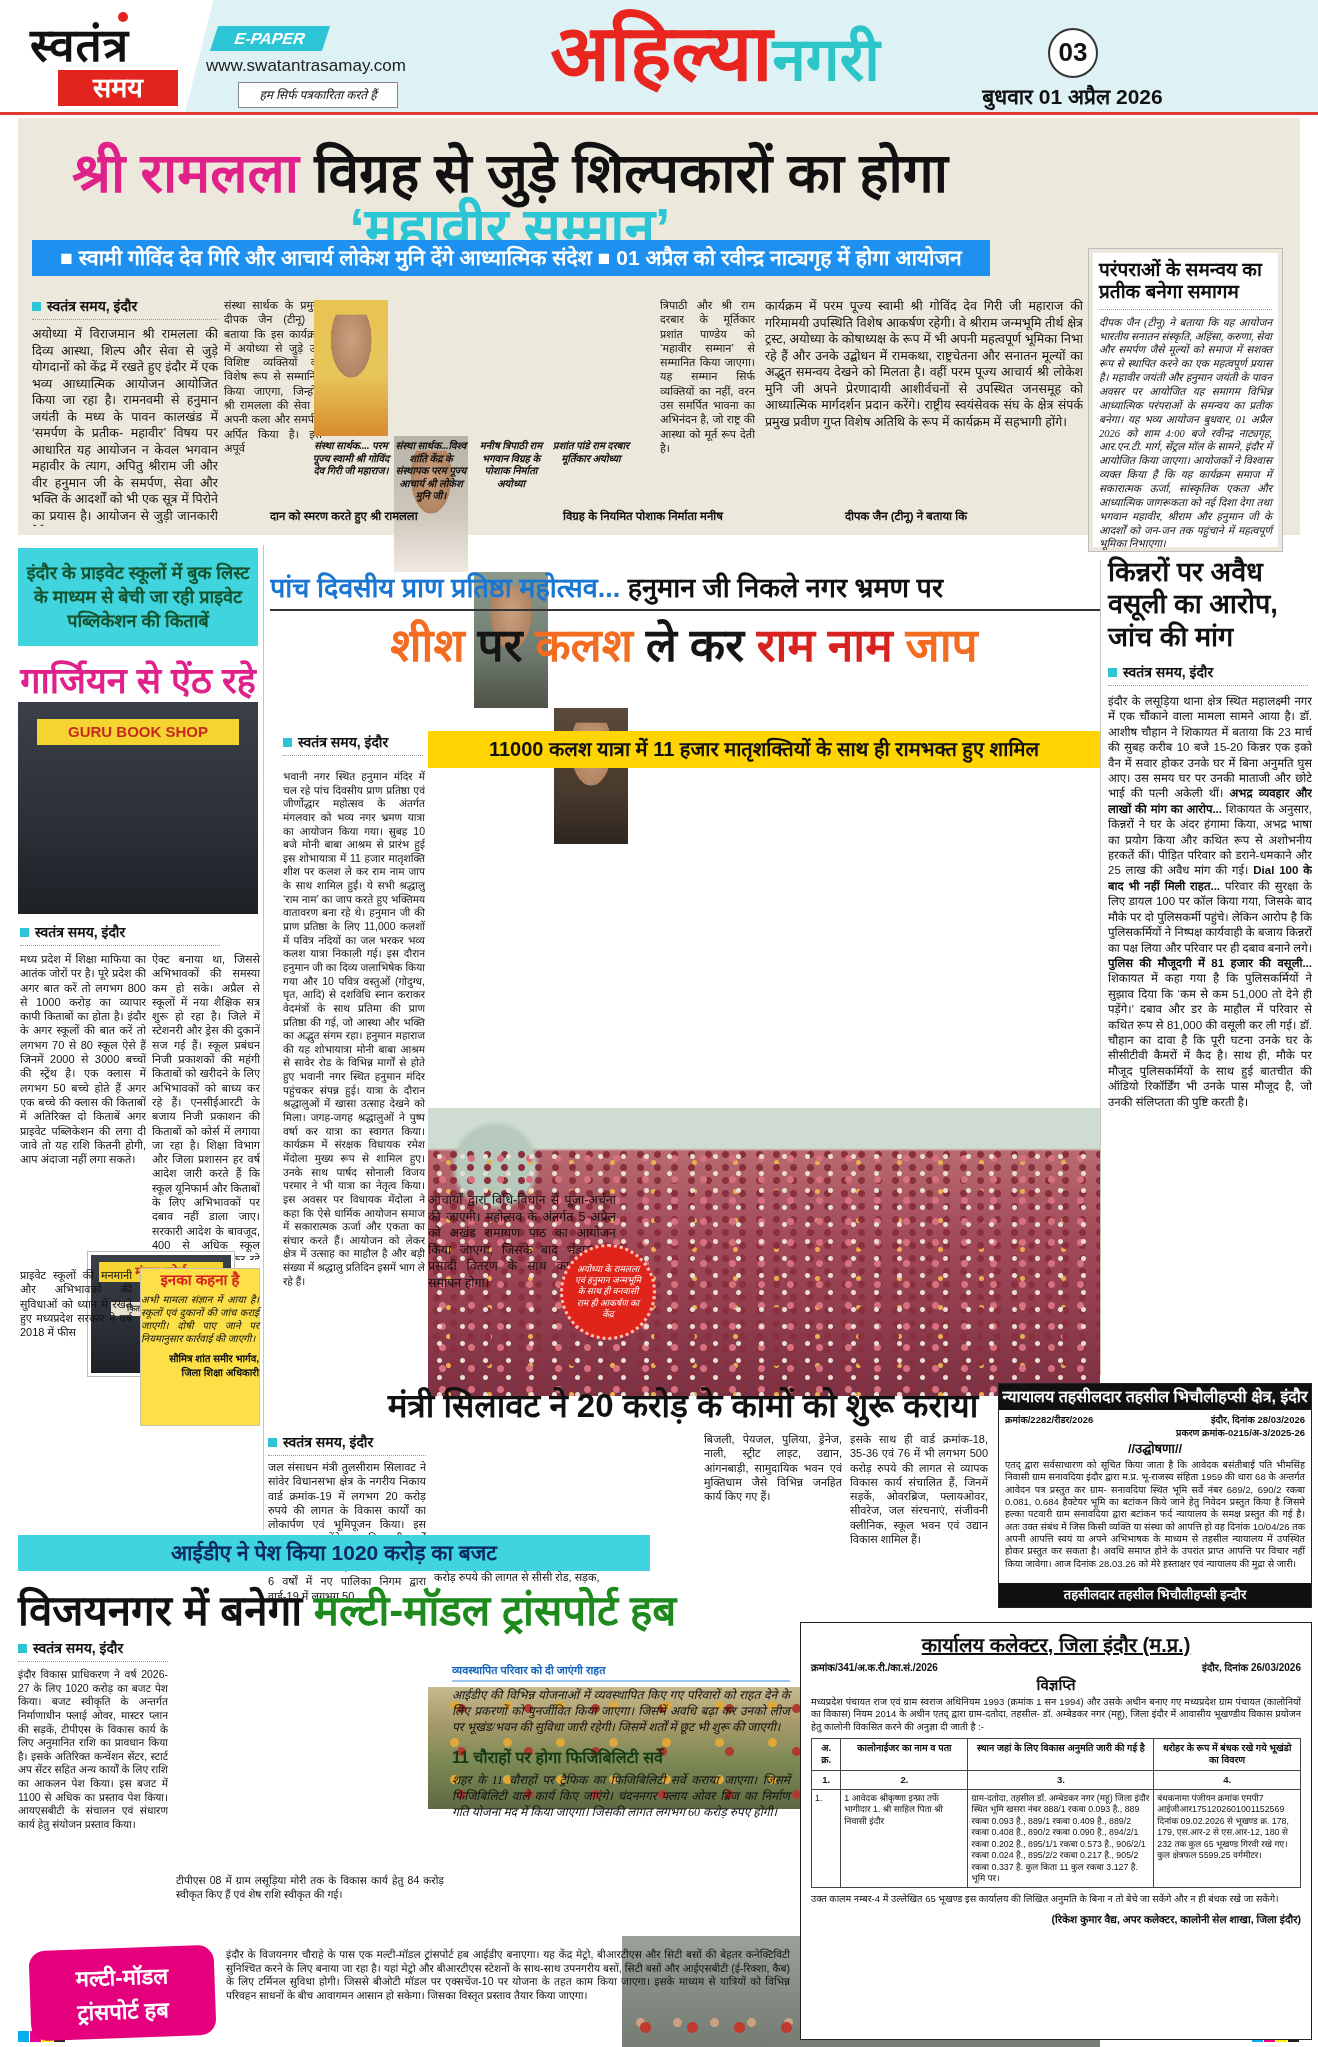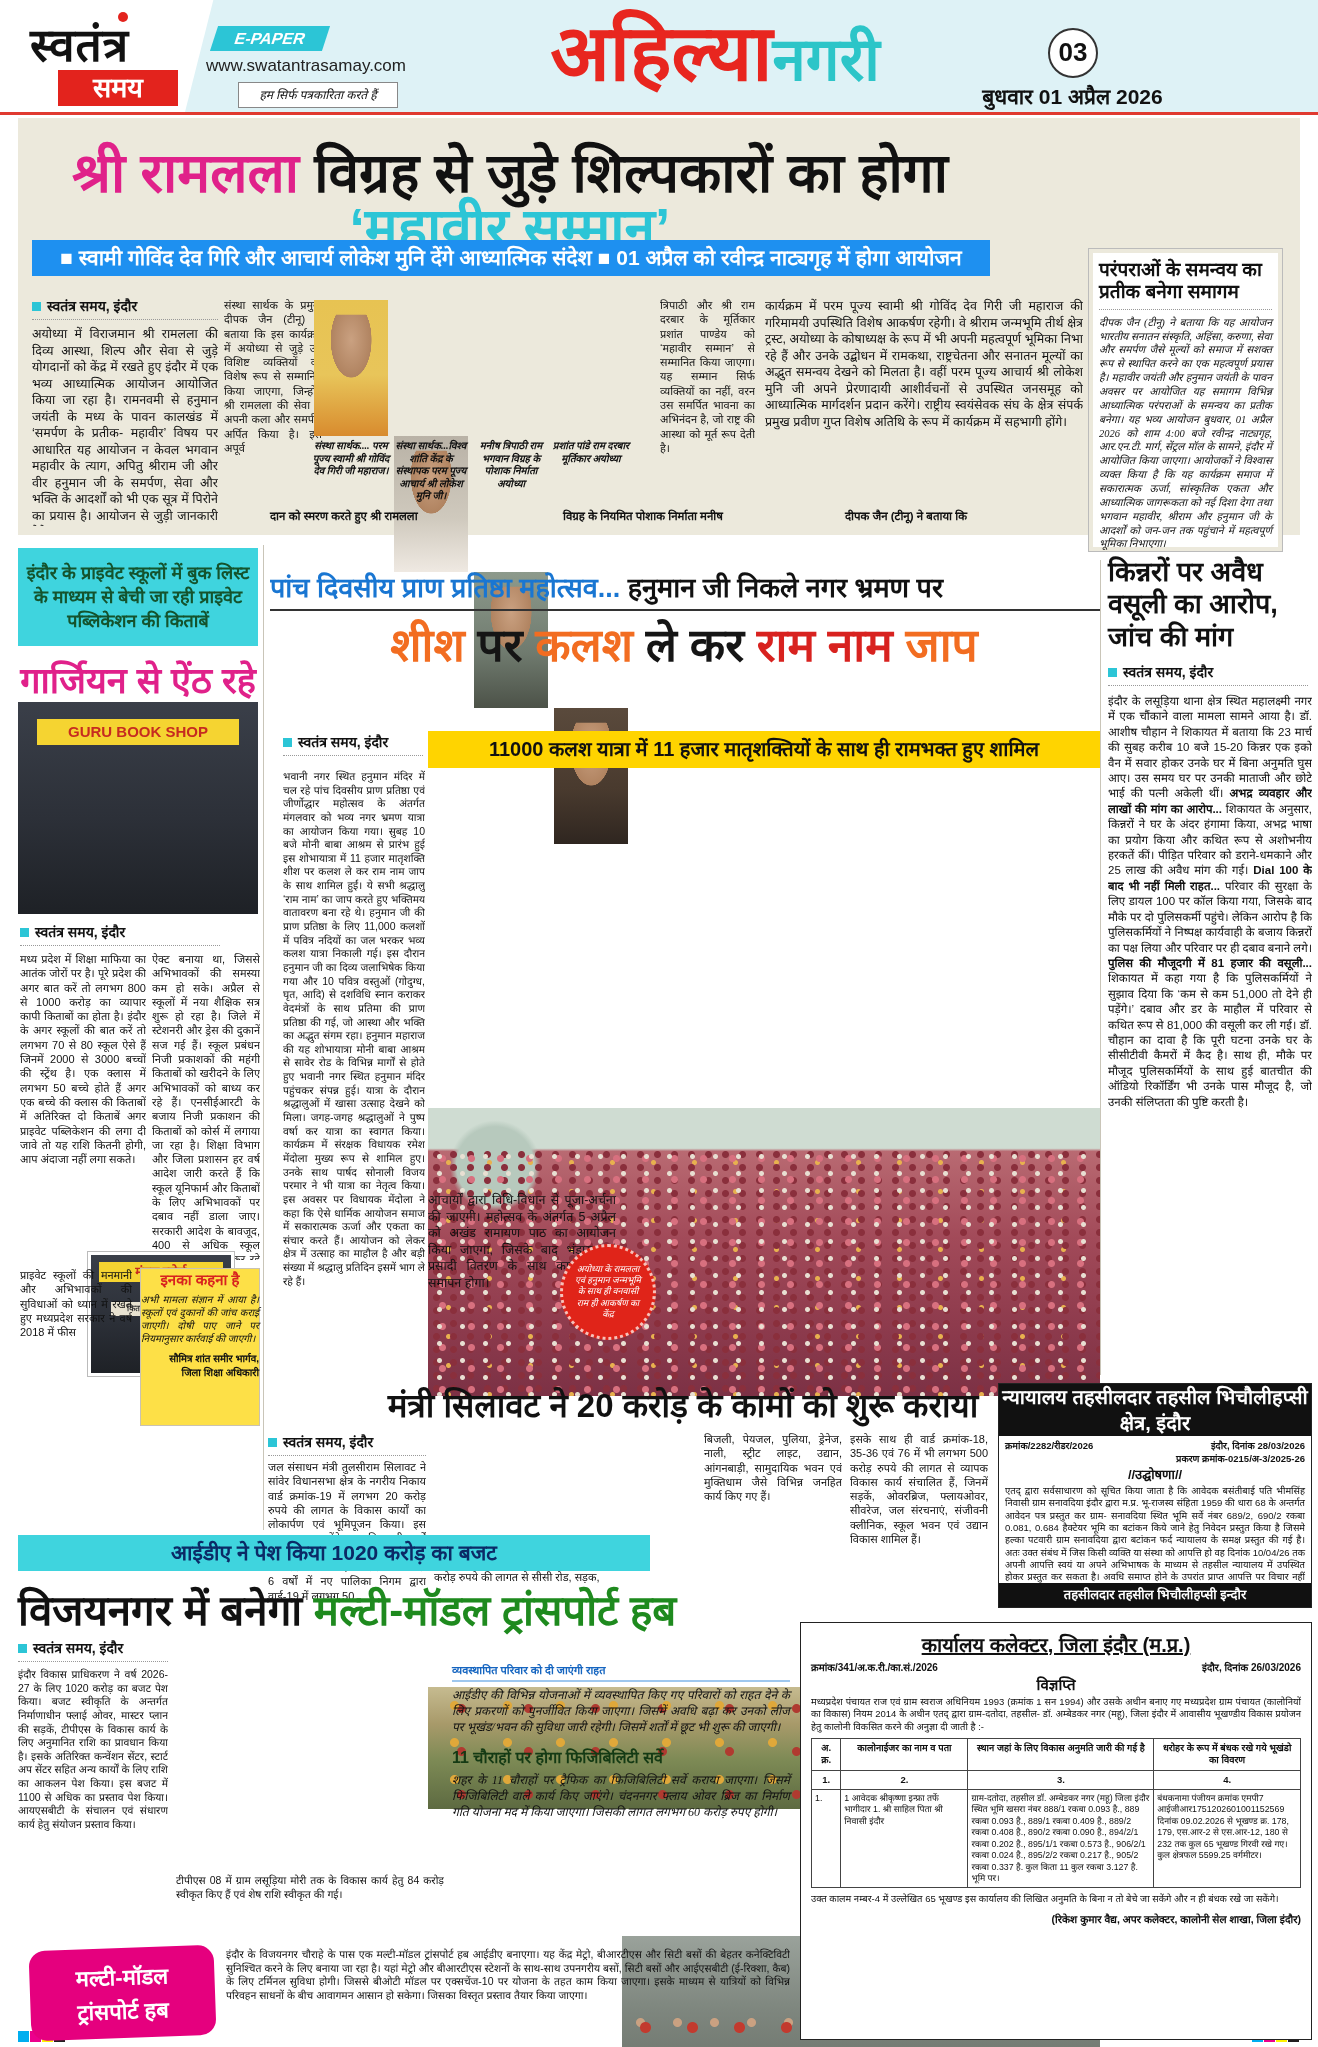--- a/index.html
+++ b/index.html
@@ -237,21 +237,21 @@
   <div class="abs byline" style="left:268px;top:1432px;width:158px;">
     <span class="sq"></span><span>स्वतंत्र समय, इंदौर</span>
   </div>
   <div class="abs body11 jt" style="left:268px;top:1460px;width:158px;height:158px;overflow:hidden;">जल संसाधन मंत्री तुलसीराम सिलावट ने सांवेर विधानसभा क्षेत्र के नगरीय निकाय वार्ड क्रमांक-19 में लगभग 20 करोड़ रुपये की लागत के विकास कार्यों का लोकार्पण एवं भूमिपूजन किया। इस अवसर पर उन्होंने कहा कि सभी वार्डों को सर्वसुविधायुक्त आदर्श वार्ड के रूप में विकसित किया जाएगा। सिलावट ने बीते 6 वर्षों में नए पालिका निगम द्वारा वार्ड-19 में लगभग 50</div>
 
   <div class="abs body11 jt" style="left:434px;top:1570px;width:262px;height:46px;overflow:hidden;">करोड़ रुपये की लागत से सीसी रोड, सड़क,</div>
   <div class="abs body11 jt" style="left:704px;top:1432px;width:138px;height:186px;overflow:hidden;">बिजली, पेयजल, पुलिया, ड्रेनेज, नाली, स्ट्रीट लाइट, उद्यान, आंगनबाड़ी, सामुदायिक भवन एवं मुक्तिधाम जैसे विभिन्न जनहित कार्य किए गए हैं।</div>
   <div class="abs body11 jt" style="left:850px;top:1432px;width:138px;height:186px;overflow:hidden;">इसके साथ ही वार्ड क्रमांक-18, 35-36 एवं 76 में भी लगभग 500 करोड़ रुपये की लागत से व्यापक विकास कार्य संचालित हैं, जिनमें सड़कें, ओवरब्रिज, फ्लायओवर, सीवरेज, जल संरचनाएं, संजीवनी क्लीनिक, स्कूल भवन एवं उद्यान विकास शामिल हैं।</div>
 
   <div class="abs notice" style="left:998px;top:1383px;width:314px;height:225px;">
-    <div class="nbar" style="font-size:20px;line-height:26px;">न्यायालय तहसीलदार तहसील भिचौलीहप्सी क्षेत्र, इंदौर</div>
+    <div class="nbar" style="font-size:16px;line-height:26px;">न्यायालय तहसीलदार तहसील भिचौलीहप्सी क्षेत्र, इंदौर</div>
     <div style="display:flex;justify-content:space-between;padding:3px 6px 0 6px;">
       <div style="font-size:9.5px;font-weight:bold;">क्रमांक/2282/रीडर/2026</div>
       <div style="text-align:right;">
         <div style="font-size:9.5px;font-weight:bold;">इंदौर, दिनांक 28/03/2026</div>
         <div style="font-size:9.5px;font-weight:bold;text-align:center;">प्रकरण क्रमांक-0215/अ-3/2025-26</div>
       </div>
     </div>
     <div style="text-align:center;font-weight:bold;font-size:13px;">//उद्घोषणा//</div>
     <div class="n-small jt" style="padding:2px 6px;height:118px;overflow:hidden;">एतद् द्वारा सर्वसाधारण को सूचित किया जाता है कि आवेदक बसंतीबाई पति भीमसिंह निवासी ग्राम सनावदिया इंदौर द्वारा म.प्र. भू-राजस्व संहिता 1959 की धारा 68 के अन्तर्गत आवेदन पत्र प्रस्तुत कर ग्राम- सनावदिया स्थित भूमि सर्वे नंबर 689/2, 690/2 रकबा 0.081, 0.684 हैक्टेयर भूमि का बटांकन किये जाने हेतु निवेदन प्रस्तुत किया है जिसमे हल्का पटवारी ग्राम सनावदिया द्वारा बटांकन फर्द न्यायालय के समक्ष प्रस्तुत की गई है। अतः उक्त संबंध में जिस किसी व्यक्ति या संस्था को आपत्ति हो वह दिनांक 10/04/26 तक अपनी आपत्ति स्वयं या अपने अभिभाषक के माध्यम से तहसील न्यायालय में उपस्थित होकर प्रस्तुत कर सकता है। अवधि समाप्त होने के उपरांत प्राप्त आपत्ति पर विचार नहीं किया जावेगा। आज दिनांक 28.03.26 को मेरे हस्ताक्षर एवं न्यायालय की मुद्रा से जारी।</div>
     <div class="nbar" style="font-size:13px;line-height:24px;position:absolute;left:0;right:0;bottom:0;">तहसीलदार तहसील भिचौलीहप्सी इन्दौर</div>

